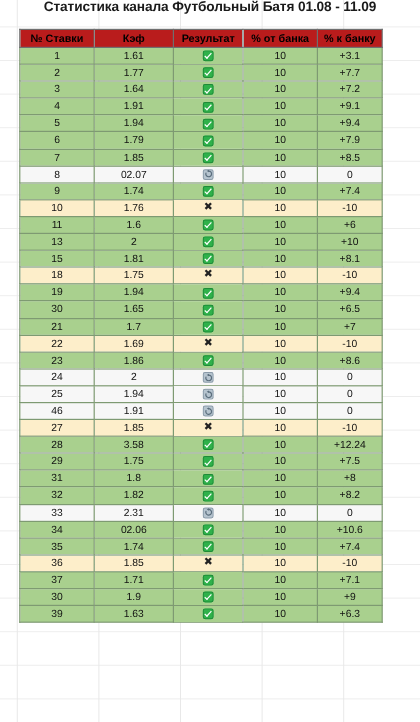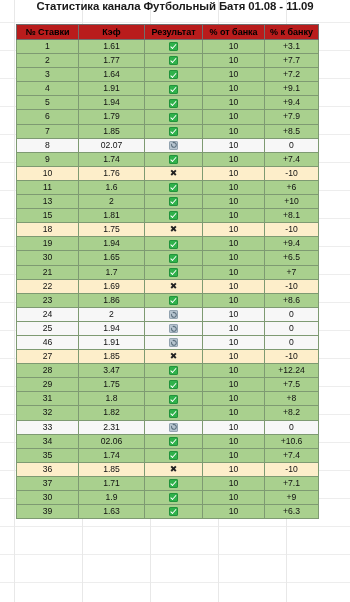--- a/index.html
+++ b/index.html
@@ -341,21 +341,21 @@
           </tr>
           <tr class="loss">
             <td>27</td>
             <td>1.85</td>
             <td class="res-cell"><span class="icon icon-cross">✖</span></td>
             <td>10</td>
             <td>-10</td>
           </tr>
           <tr class="win">
             <td>28</td>
-            <td>3.47</td>
+            <td>3.58</td>
             <td class="res-cell"><span class="icon icon-check"></span></td>
             <td>10</td>
             <td>+12.24</td>
           </tr>
           <tr class="win">
             <td>29</td>
             <td>1.75</td>
             <td class="res-cell"><span class="icon icon-check"></span></td>
             <td>10</td>
             <td>+7.5</td>

